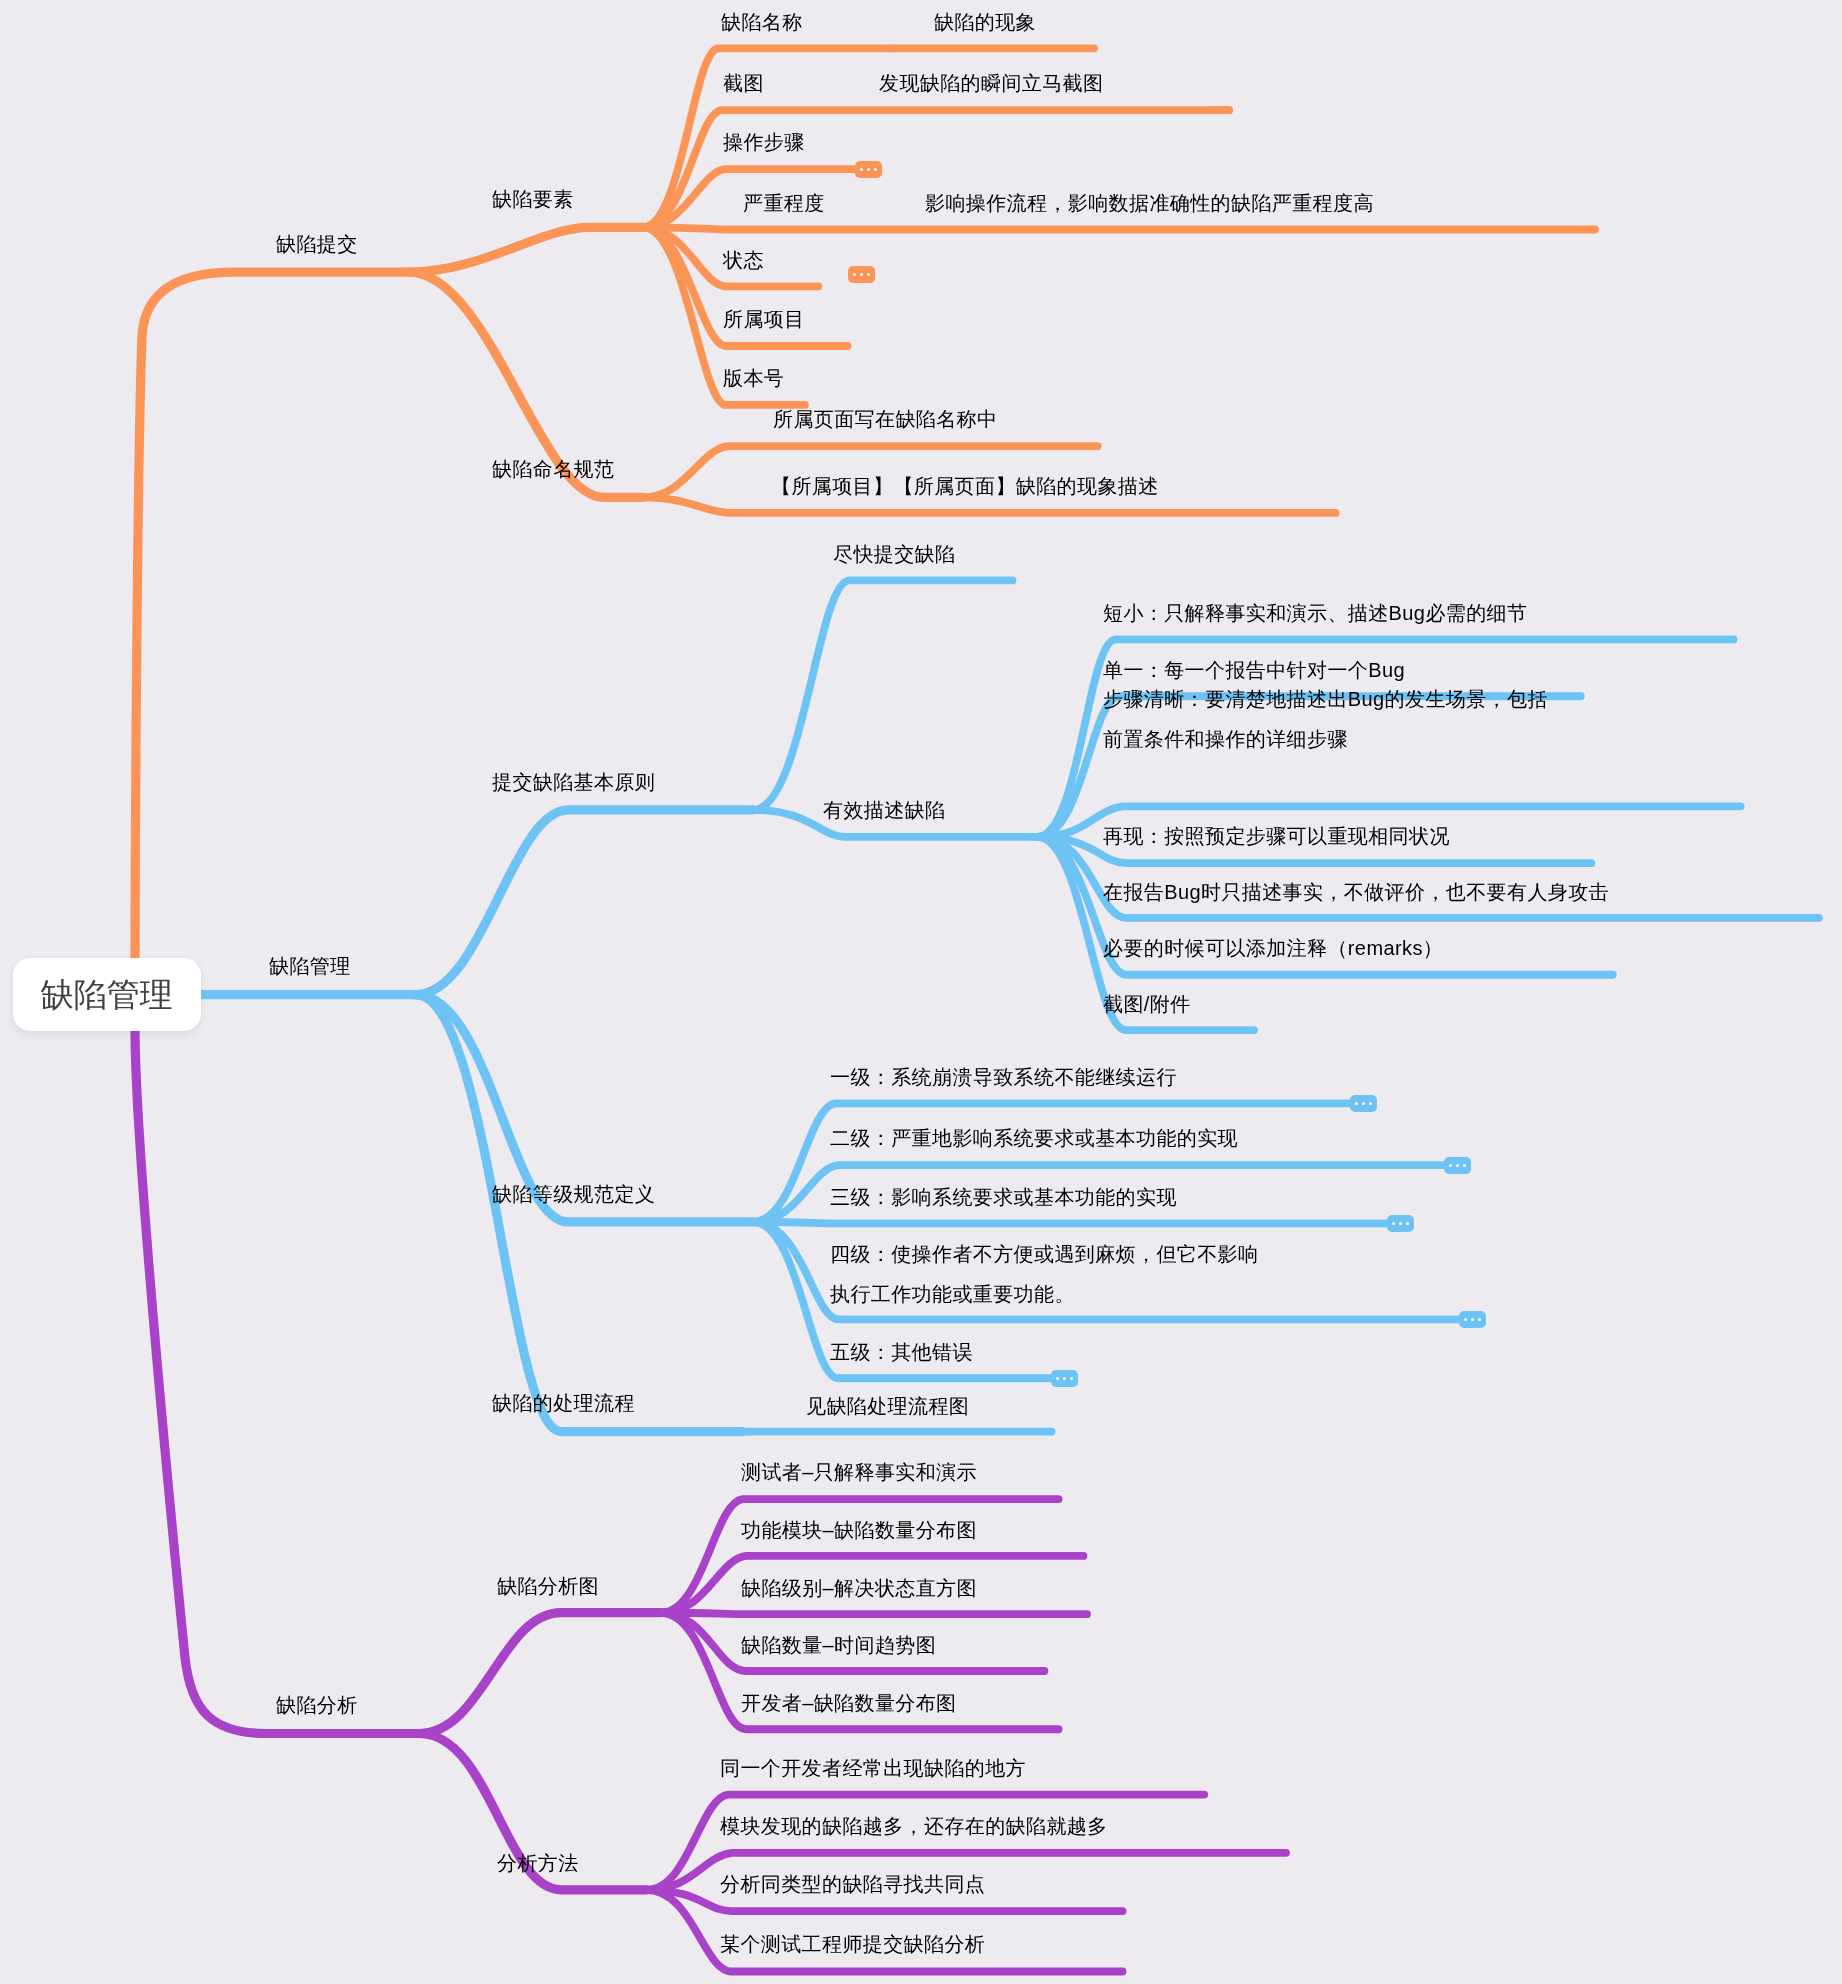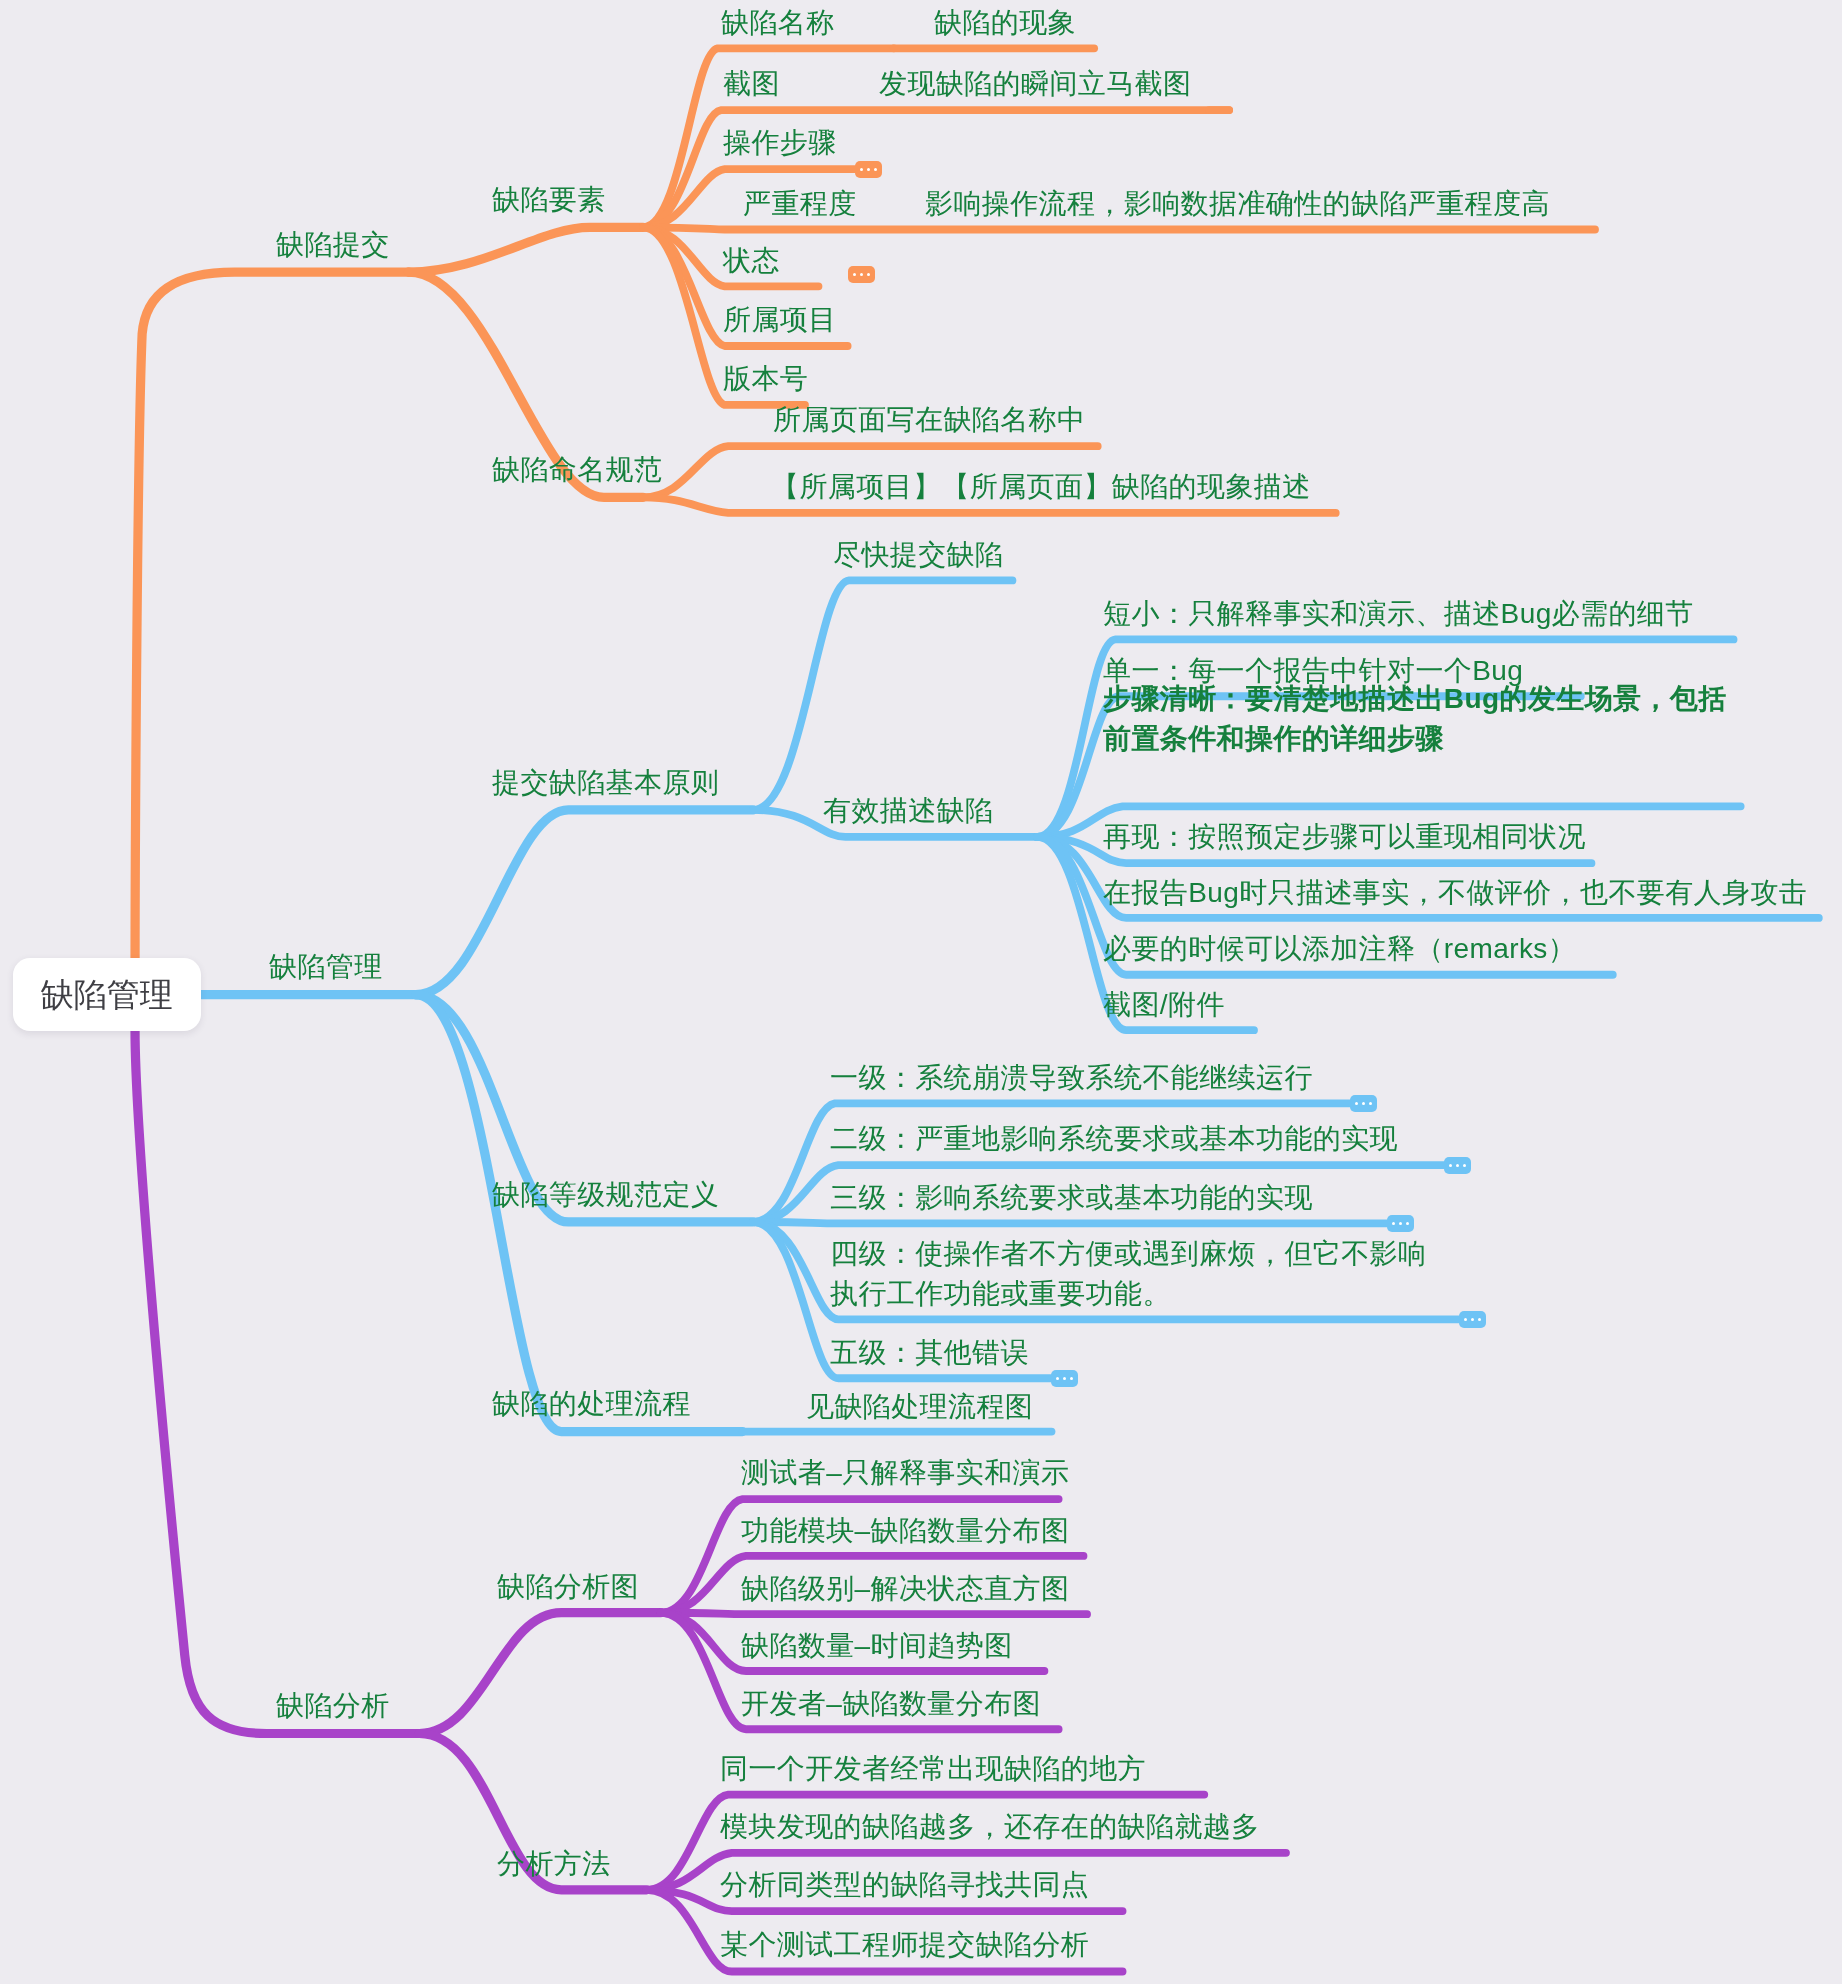--- a/index.html
+++ b/index.html
@@ -6,22 +6,22 @@
   body{
     background:#edebf0;
     font-family:"Liberation Sans","DejaVu Sans",sans-serif;
     width:1843px;height:1985px;
     position:relative;
     overflow:hidden;
   }
   #mm{position:absolute;inset:0;width:1843px;height:1985px;}
   .lbl{
     position:absolute;
-    color:#15803d;
-    font-size:28px;
+    color:#000000;
+    font-size:20px;
     line-height:41px;
     white-space:pre;
     letter-spacing:0.4px;
     transform:translateY(-100%);
   }
   .lbl.multi{white-space:pre-line;}
   .root{
     position:absolute;
     background:#ffffff;
     border-radius:17px;
@@ -161,21 +161,21 @@
 <div class="lbl" style="left:723px;top:340px;">所属项目</div>
 <div class="lbl" style="left:723px;top:399px;">版本号</div>
 
 <div class="lbl" style="left:773px;top:440px;">所属页面写在缺陷名称中</div>
 <div class="lbl" style="left:771px;top:507px;">【所属项目】【所属页面】缺陷的现象描述</div>
 
 <div class="lbl" style="left:833px;top:575px;">尽快提交缺陷</div>
 
 <div class="lbl" style="left:1103px;top:634px;">短小：只解释事实和演示、描述Bug必需的细节</div>
 <div class="lbl" style="left:1103px;top:691px;">单一：每一个报告中针对一个Bug</div>
-<div class="lbl multi" style="left:1103px;top:759px;line-height:40px;font-weight:bold;">步骤清晰：要清楚地描述出Bug的发生场景，包括
+<div class="lbl multi" style="left:1103px;top:759px;line-height:40px;">步骤清晰：要清楚地描述出Bug的发生场景，包括
 前置条件和操作的详细步骤</div>
 <div class="lbl" style="left:1103px;top:857px;">再现：按照预定步骤可以重现相同状况</div>
 <div class="lbl" style="left:1103px;top:913px;">在报告Bug时只描述事实，不做评价，也不要有人身攻击</div>
 <div class="lbl" style="left:1103px;top:969px;">必要的时候可以添加注释（remarks）</div>
 <div class="lbl" style="left:1103px;top:1025px;">截图/附件</div>
 
 <div class="lbl" style="left:830px;top:1098px;">一级：系统崩溃导致系统不能继续运行</div>
 <div class="lbl" style="left:830px;top:1159px;">二级：严重地影响系统要求或基本功能的实现</div>
 <div class="lbl" style="left:830px;top:1218px;">三级：影响系统要求或基本功能的实现</div>
 <div class="lbl multi" style="left:830px;top:1314px;line-height:40px;">四级：使操作者不方便或遇到麻烦，但它不影响

